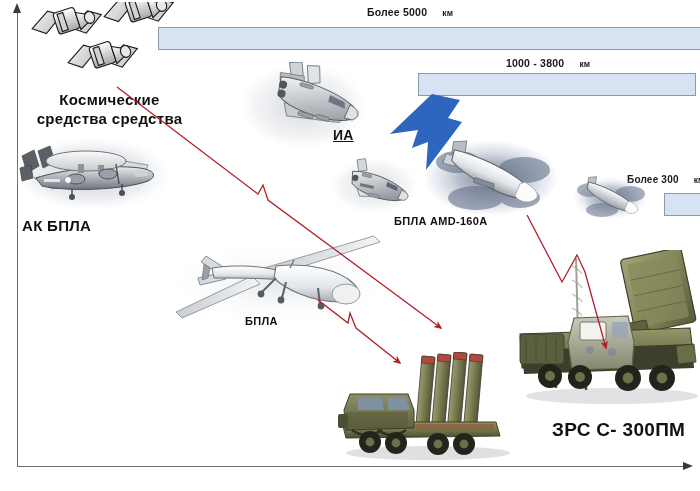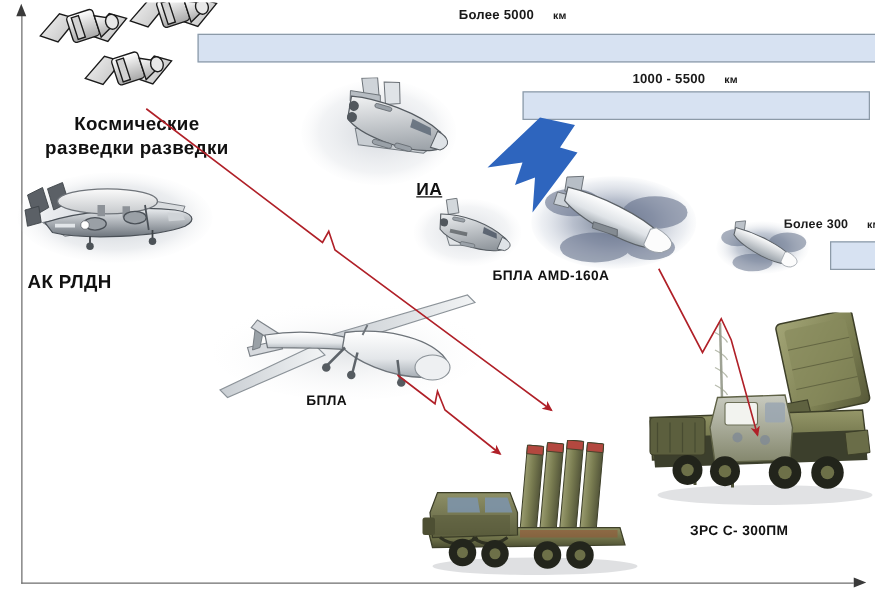--- a/index.html
+++ b/index.html
@@ -46,24 +46,24 @@
   .caption{
     position:absolute;
     font-weight:bold;
     color:#111;
     white-space:nowrap;
     text-align:center;
     letter-spacing:.3px;
   }
   #cap-space{left:22px;top:90px;width:175px;font-size:15px;line-height:19px;white-space:normal;}
   #cap-awacs{left:22px;top:217px;font-size:15px;}
-  #cap-ia{left:333px;top:143px;font-size:14px;text-decoration:underline;}
+  #cap-ia{left:333px;top:127px;font-size:14px;text-decoration:underline;}
   #cap-amd{left:394px;top:215px;font-size:11px;}
   #cap-bpla{left:245px;top:315px;font-size:11px;}
-  #cap-s300{left:552px;top:419px;font-size:11px;}
+  #cap-s300{left:552px;top:419px;font-size:19px;}
 
   
   #blue-arrow{position:absolute;left:388px;top:92px;width:80px;height:82px;}
 
   
   .red-arrows{position:absolute;left:0;top:0;width:700px;height:491px;pointer-events:none;}
 
   
   .art{position:absolute;}
   #art-sats{left:18px;top:2px;width:160px;height:92px;}
@@ -87,21 +87,21 @@
   <div class="axis-arrow up"></div>
   <div class="axis-h"></div>
   <div class="axis-arrow right"></div>
 
   <div class="range-bar" id="bar-9000"></div>
   <div class="range-bar" id="bar-4500"></div>
   <div class="range-bar" id="bar-600"></div>
 
   <div class="range-label" id="lbl-9000"><span>Более 5000</span> <span class="unit">км</span></div>
 
-  <div class="range-label" id="lbl-4500"><span>1000 - 5500</span> <span class="unit">км</span></div>
+  <div class="range-label" id="lbl-4500"><span>1000 - 3800</span> <span class="unit">км</span></div>
 
   <div class="range-label" id="lbl-600"><span>Более 300</span> <span class="unit">км</span></div>
 
   <div class="art" id="art-sats">
     <svg viewBox="0 0 160 92" xmlns="http://www.w3.org/2000/svg">
       <defs>
         <linearGradient id="panel" x1="0" y1="0" x2="1" y2="1">
           <stop offset="0" stop-color="#f2f2f2"></stop>
             <stop offset="1" stop-color="#bfbfbf"></stop>
         </linearGradient>
@@ -135,21 +135,21 @@
           <path d="M40 26 L60 14 L72 22 L52 35 Z"></path>
           <rect x="26" y="6" width="22" height="22" rx="3" fill="url(#body)"></rect>
           <path d="M48 12 l10 5 v8 l-10 5 z" fill="url(#body)"></path>
           <ellipse cx="60" cy="21" rx="5" ry="6" fill="#e8e8e8"></ellipse>
           <path d="M30 8 l6 0 l0 18 l-6 0 z" fill="#d2d2d2"></path>
         </g>
       </g>
     </svg>
   </div>
 
-  <div class="caption" id="cap-space"><span>Космические</span><br><span>разведки разведки</span></div>
+  <div class="caption" id="cap-space"><span>Космические</span><br><span>средства средства</span></div>
 
   <div class="art" id="art-awacs">
     <svg viewBox="0 0 160 80" xmlns="http://www.w3.org/2000/svg">
       <defs>
         <radialGradient id="haze1" cx="50%" cy="50%" r="55%">
           <stop offset="0%" stop-color="#9aa3af" stop-opacity=".55"></stop>
           <stop offset="65%" stop-color="#b9c0c9" stop-opacity=".28"></stop>
           <stop offset="100%" stop-color="#ffffff" stop-opacity="0"></stop>
         </radialGradient>
         <linearGradient id="fus" x1="0" y1="0" x2="0" y2="1">
@@ -189,21 +189,21 @@
         <path d="M60 55 l0 7"></path>
           <path d="M110 50 l0 8"></path>
       </g>
       <circle cx="60" cy="63" r="3" fill="#4c5257"></circle>
       <circle cx="110" cy="59" r="3" fill="#4c5257"></circle>
 
       <circle cx="56" cy="46" r="3.4" fill="#fff" stroke="#5d6269" stroke-width=".6"></circle>
       <rect x="32" y="45" width="16" height="3" fill="#e9ecef" opacity=".9"></rect>
     </svg>
   </div>
-  <div class="caption" id="cap-awacs">АК РЛДН</div>
+  <div class="caption" id="cap-awacs">АК БПЛА</div>
 
   <div class="art" id="art-f18-top">
     <svg viewBox="0 0 130 88" xmlns="http://www.w3.org/2000/svg">
       <defs>
         <radialGradient id="haze2" cx="50%" cy="50%" r="55%">
           <stop offset="0%" stop-color="#a9b0bb" stop-opacity=".5"></stop>
           <stop offset="70%" stop-color="#c4cad2" stop-opacity=".22"></stop>
           <stop offset="100%" stop-color="#ffffff" stop-opacity="0"></stop>
         </radialGradient>
         <linearGradient id="jet1" x1="0" y1="0" x2="1" y2="1">

